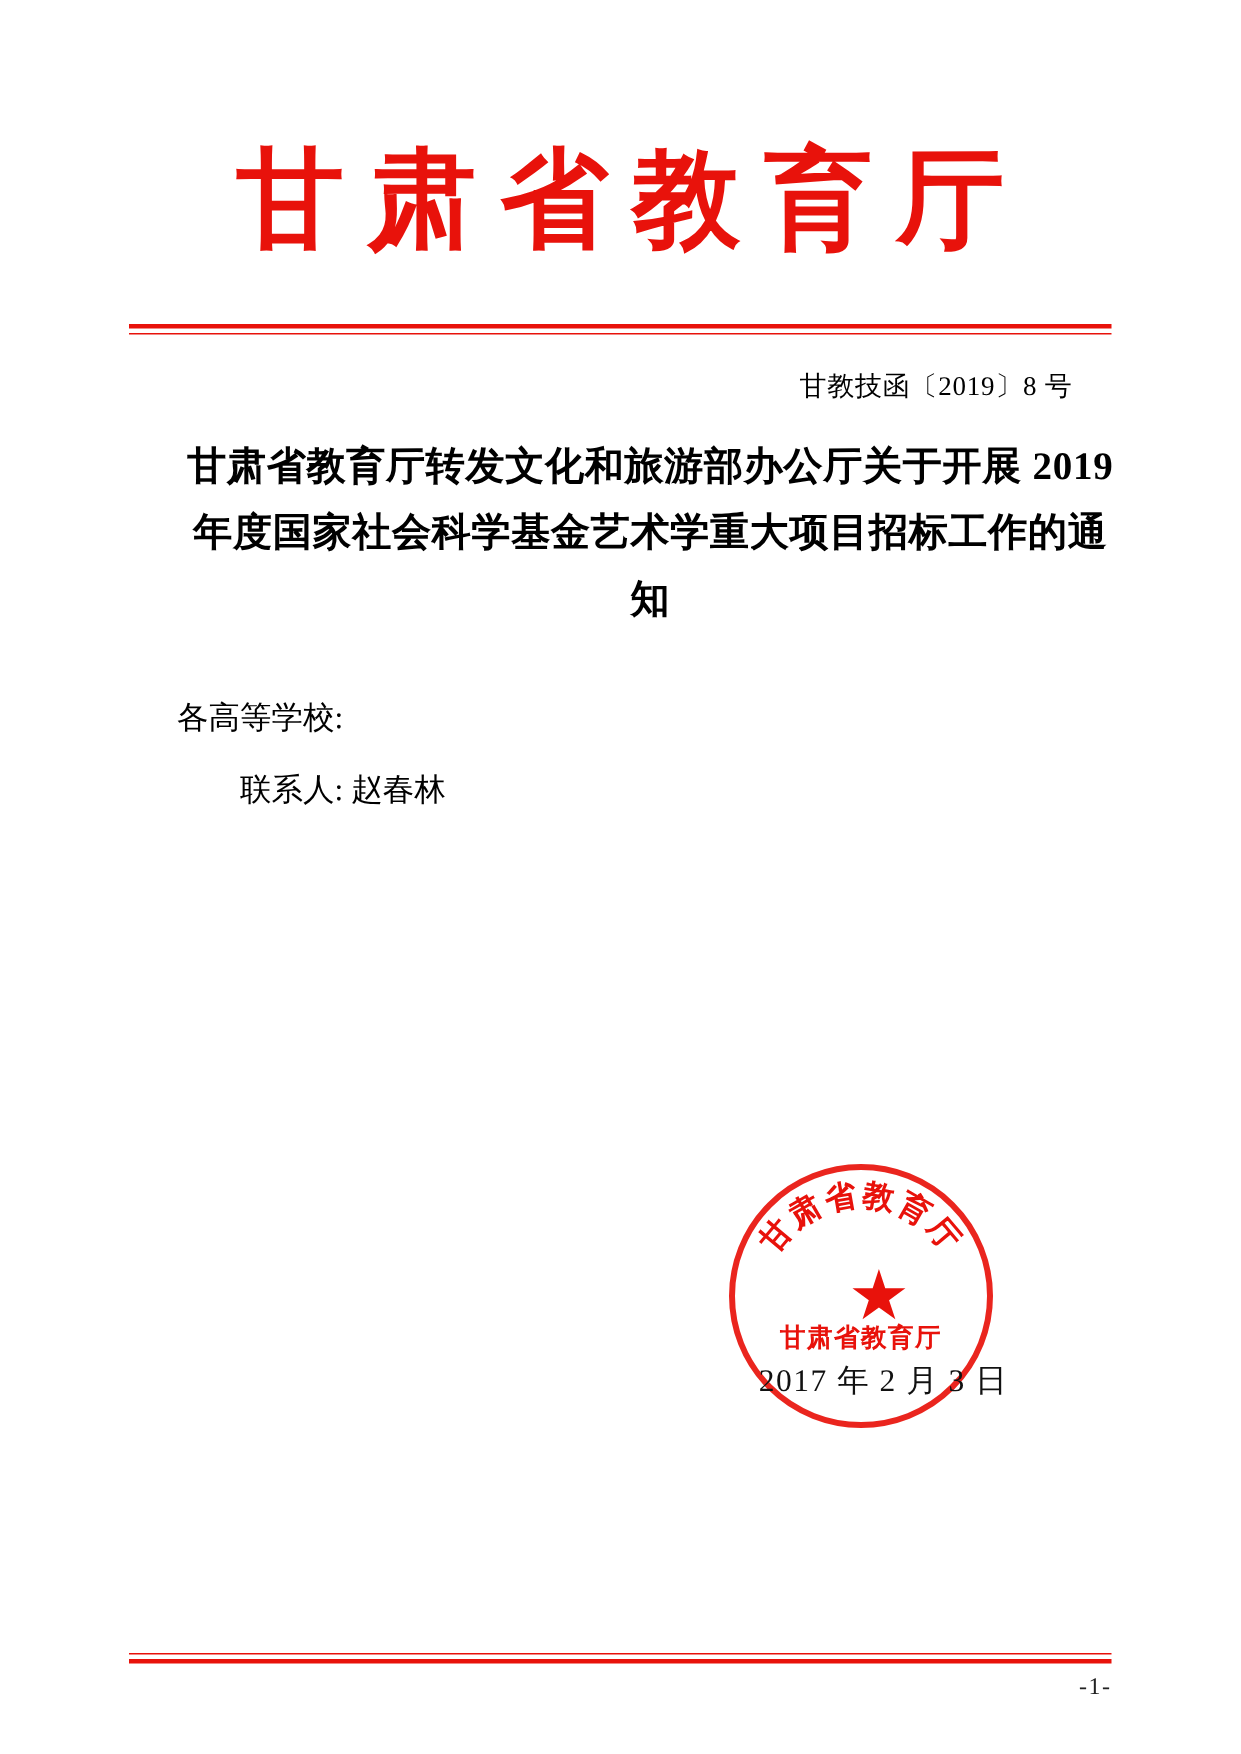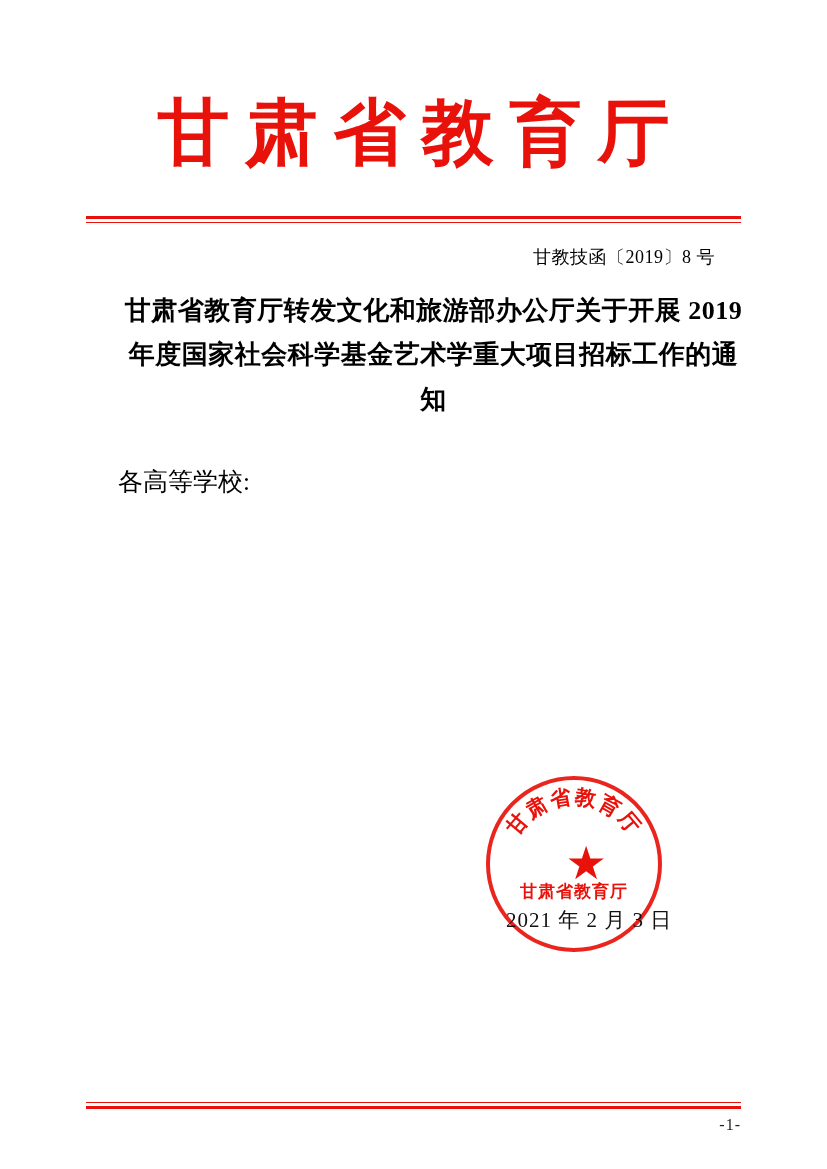--- a/index.html
+++ b/index.html
@@ -60,21 +60,21 @@
     margin: 20px 78px 0 118px;
     text-align: center;
     font-weight: bold;
     font-size: 26px;
     line-height: 1.72;
     letter-spacing: 0.5px;
   }
   
   .body-block {
     margin: 34px 120px 0 118px;
-    font-size: 25px;
+    font-size: 21px;
     line-height: 2.02;
   }
   .salutation {
     margin: 0 0 2px 0;
   }
   .para {
     margin: 0;
     text-indent: 42px;
     text-align: justify;
     text-justify: inter-ideograph;
@@ -189,35 +189,36 @@
     <div class="rule-thick"></div>
     <div class="rule-thin"></div>
   </div>
 
   <div class="doc-number">甘教技函〔2019〕8 号</div>
 
   <div class="doc-title">甘肃省教育厅转发文化和旅游部办公厅关于开展 2019 年度国家社会科学基金艺术学重大项目招标工作的通知</div>
 
   <div class="body-block">
     <p class="salutation">各高等学校:</p>
+    <p class="contact-line">联系人: 赵春林</p>
   </div>
 
   <div class="seal-area">
     <div class="seal"></div>
     <svg class="seal-arc" viewBox="0 0 176 176">
       <defs>
         <path id="arcpath" d="M 22,94 A 66,66 0 0 1 154,94" fill="none"></path>
       </defs>
       <text>
         <textPath href="#arcpath" startOffset="50%" text-anchor="middle">甘肃省教育厅</textPath>
       </text>
     </svg>
     <div class="seal-star">★</div>
     <div class="seal-org">甘肃省教育厅</div>
-    <div class="seal-date">2021 年 2 月 3 日</div>
+    <div class="seal-date">2017 年 2 月 3 日</div>
   </div>
 
   <div class="footer">
     <div class="rule-thin-f"></div>
     <div class="rule-thick-f"></div>
     <div class="page-number">-1-</div>
   </div>
 
 </div>
 

